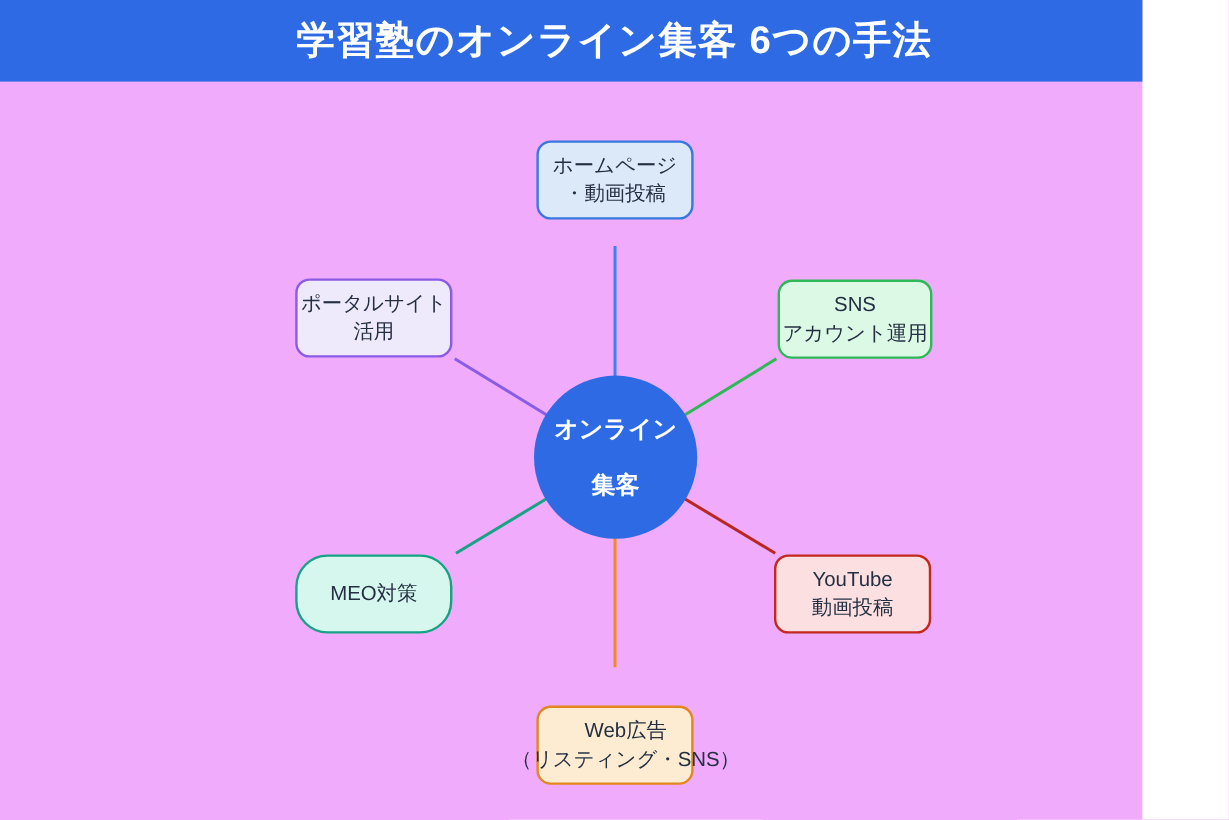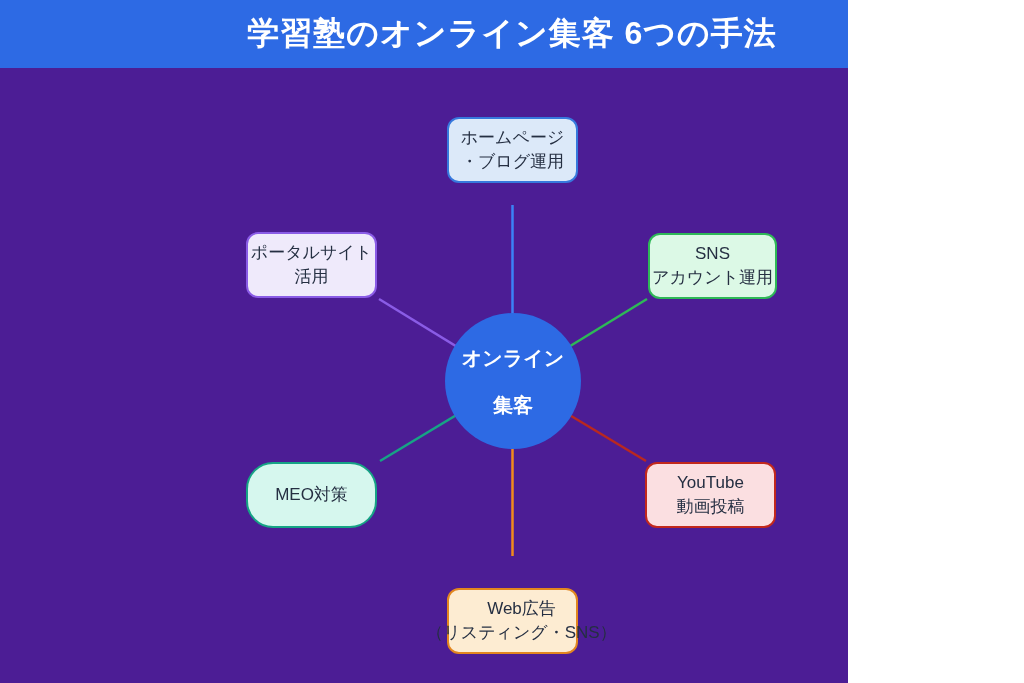--- a/index.html
+++ b/index.html
@@ -1,19 +1,19 @@
 <!DOCTYPE html>
 <html><head>
 <meta charset="utf-8">
 <style>
   html,body{margin:0;padding:0;}
   .canvas{
     position:relative;
-    width:848px;height:683px;
-    background:#4c1d95;
+    width:952px;height:683px;
+    background:#f0abfc;
     font-family:"Liberation Sans","DejaVu Sans",sans-serif;
     overflow:hidden;
     text-align:center;
   }
   
   .header{
     position:absolute;left:0;top:0;width:1024px;height:68px;
     background:#2d6ae4;
     display:flex;align-items:center;justify-content:center;
   }
@@ -69,21 +69,21 @@
     <line x1="513" y1="381" x2="379" y2="299" stroke-width="2.5" stroke="#8a5ce6"></line>
   </svg>
 
   <div class="center-circle">
     <span class="cl">オンライン</span>
     <span class="cl">集客</span>
   </div>
 
   <div class="node node-homepage">
     <span class="nl">ホームページ</span>
-    <span class="nl">・ブログ運用</span>
+    <span class="nl">・動画投稿</span>
   </div>
 
   <div class="node node-youtube">
     <span class="nl">YouTube</span>
     <span class="nl">動画投稿</span>
   </div>
 
   <div class="node node-sns">
     <span class="nl">SNS</span>
     <span class="nl">アカウント運用</span>

